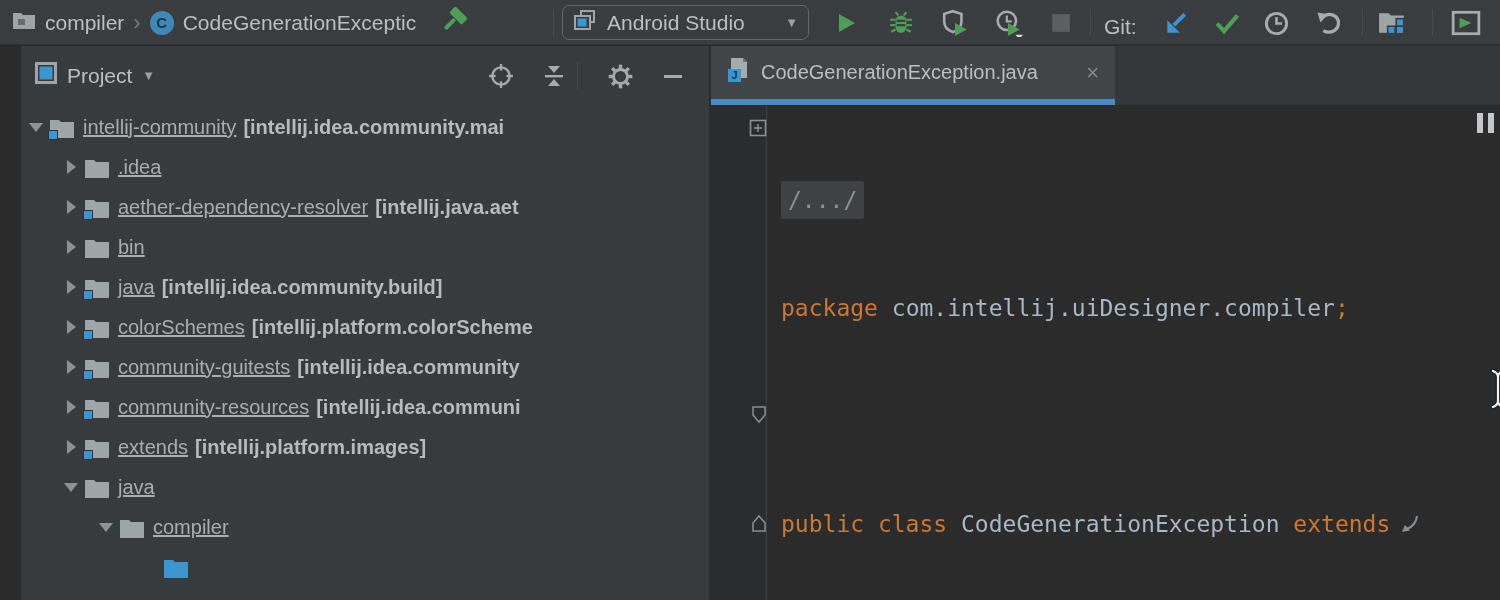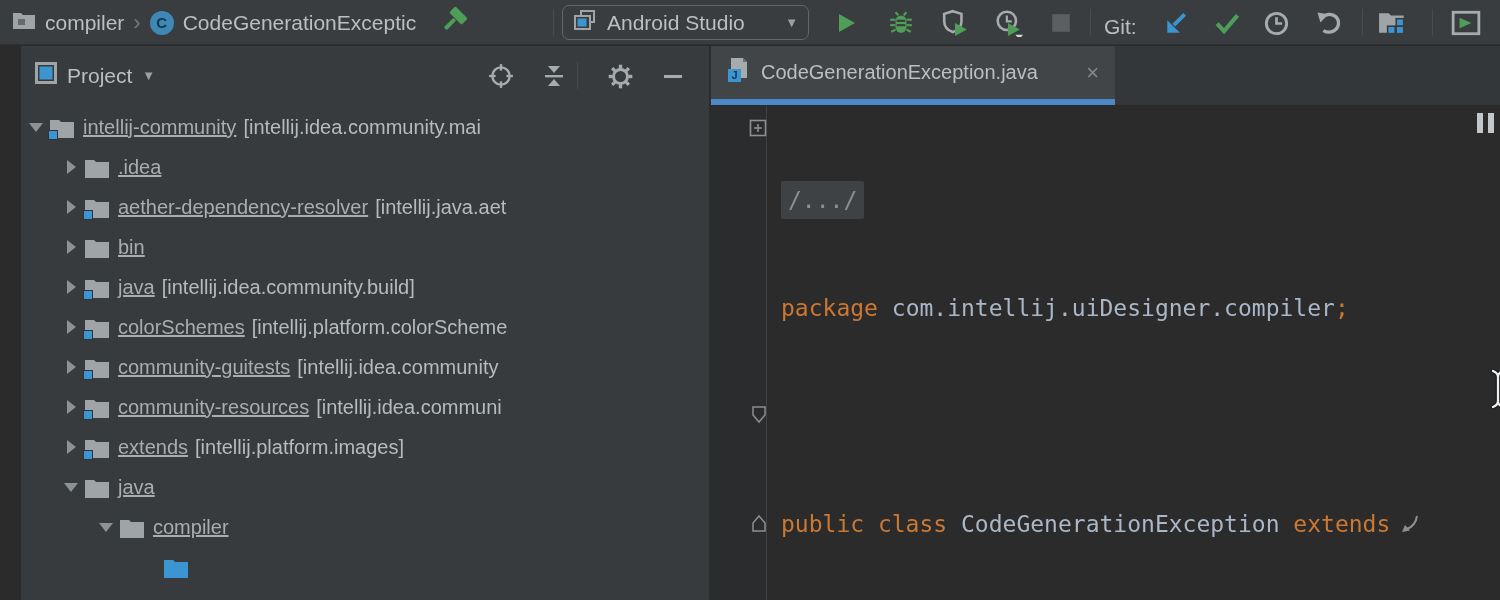--- a/index.html
+++ b/index.html
@@ -37,21 +37,21 @@
   .hbtn{position:absolute; top:16px; width:28px; height:28px; display:flex; align-items:center; justify-content:center;}
   .tree{position:absolute; top:61px; left:0; right:0; bottom:0; font-size:20px; color:var(--tree_text);}
   .trow{height:40px; display:flex; align-items:center; white-space:nowrap; overflow:hidden;}
   .tw{width:26px; display:flex; align-items:center; justify-content:center; flex:none;}
   .tri-exp{width:0;height:0;border-left:7px solid transparent;border-right:7px solid transparent;border-top:9px solid #8D9295;}
   .tri-col{width:0;height:0;border-top:7px solid transparent;border-bottom:7px solid transparent;border-left:9px solid #8D9295;}
   .fico{position:relative; width:26px; height:22px; margin-right:8px; flex:none;}
   .fico svg{position:absolute; left:0; top:1px;}
   .badge{position:absolute; left:-1px; bottom:-2px; width:10px; height:10px; background:var(--teal); border:1px solid #2F3234;}
   .nm{color:var(--tree_text);text-decoration:underline;}
-  .br{color:var(--bracket_text); font-weight:normal; margin-left:7px;}
+  .br{color:var(--bracket_text); font-weight:bold; margin-left:7px;}
 
   
   .editor{flex:1; position:relative; background:var(--editor_bg);}
   .tabbar{height:60px; background:var(--tabbar_bg); border-bottom:1px solid #282A2B; display:flex;}
   .tab{width:404px; background:var(--tab_bg); border-bottom:6px solid var(--accent);
     display:flex; align-items:center; gap:10px; padding:0 16px; font-size:20px; color:var(--text);}
   .tab .close{margin-left:auto; color:#85898C; font-size:22px;}
   .editor-body{position:absolute; top:60px; left:0; right:0; bottom:0; display:flex;}
   .gutter{width:56px; background:var(--gutter_bg); border-right:1px solid var(--gutter_line); position:relative; flex:none;}
   .gwidget{position:absolute;}

